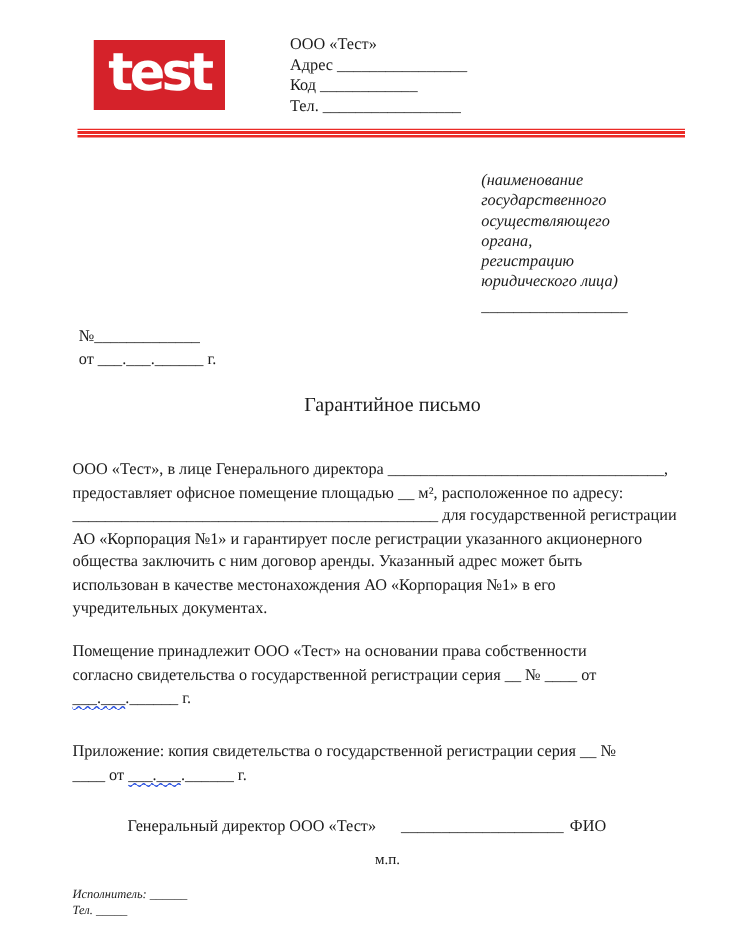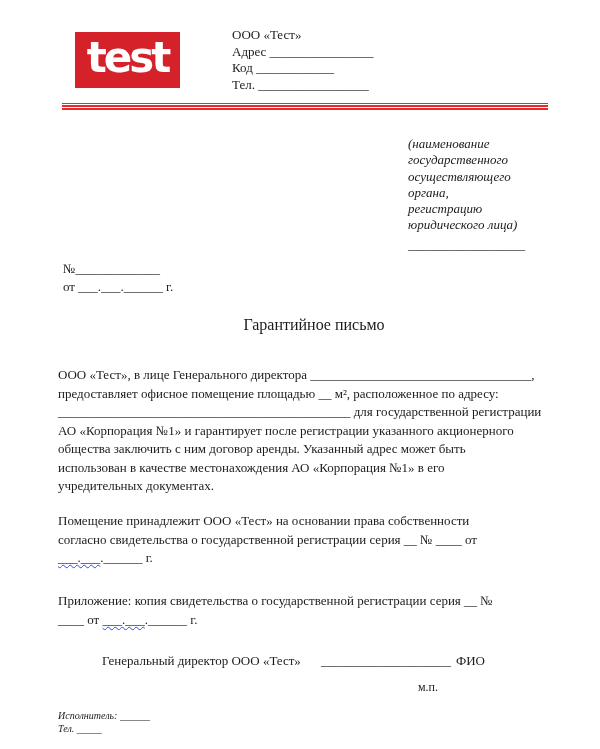--- a/index.html
+++ b/index.html
@@ -63,21 +63,21 @@
       #ffffff 1px, #ffffff 2px,
       #ea2a26 2px, #ea2a26 4px,
       #ffffff 4px, #ffffff 5px,
       #ea2a26 5px, #ea2a26 7px
     );
   }
 
   
   .recipient {
     position: absolute;
-    left: 408px;
+    left: 385px;
     top: 136px;
     width: 160px;
     font-size: 13px;
     font-style: italic;
     line-height: 16.3px;
     white-space: nowrap;
   }
   .recipient-underline {
     font-style: normal;
     margin-top: 3px;
@@ -132,24 +132,24 @@
     top: 653px;
     font-size: 13px;
     white-space: nowrap;
     margin-left: 44px;
   }
   .sig-line { margin-left: 20px; }
   .sig-fio { margin-left: 5px; }
 
   .stamp {
     position: absolute;
-    left: 318px;
+    left: 300px;
     top: 680px;
     width: 120px;
-    text-align: right;
+    text-align: left;
     font-size: 12px;
   }
 
   
   .footer {
     position: absolute;
     left: 58px;
     top: 709px;
     font-size: 10px;
     font-style: italic;

